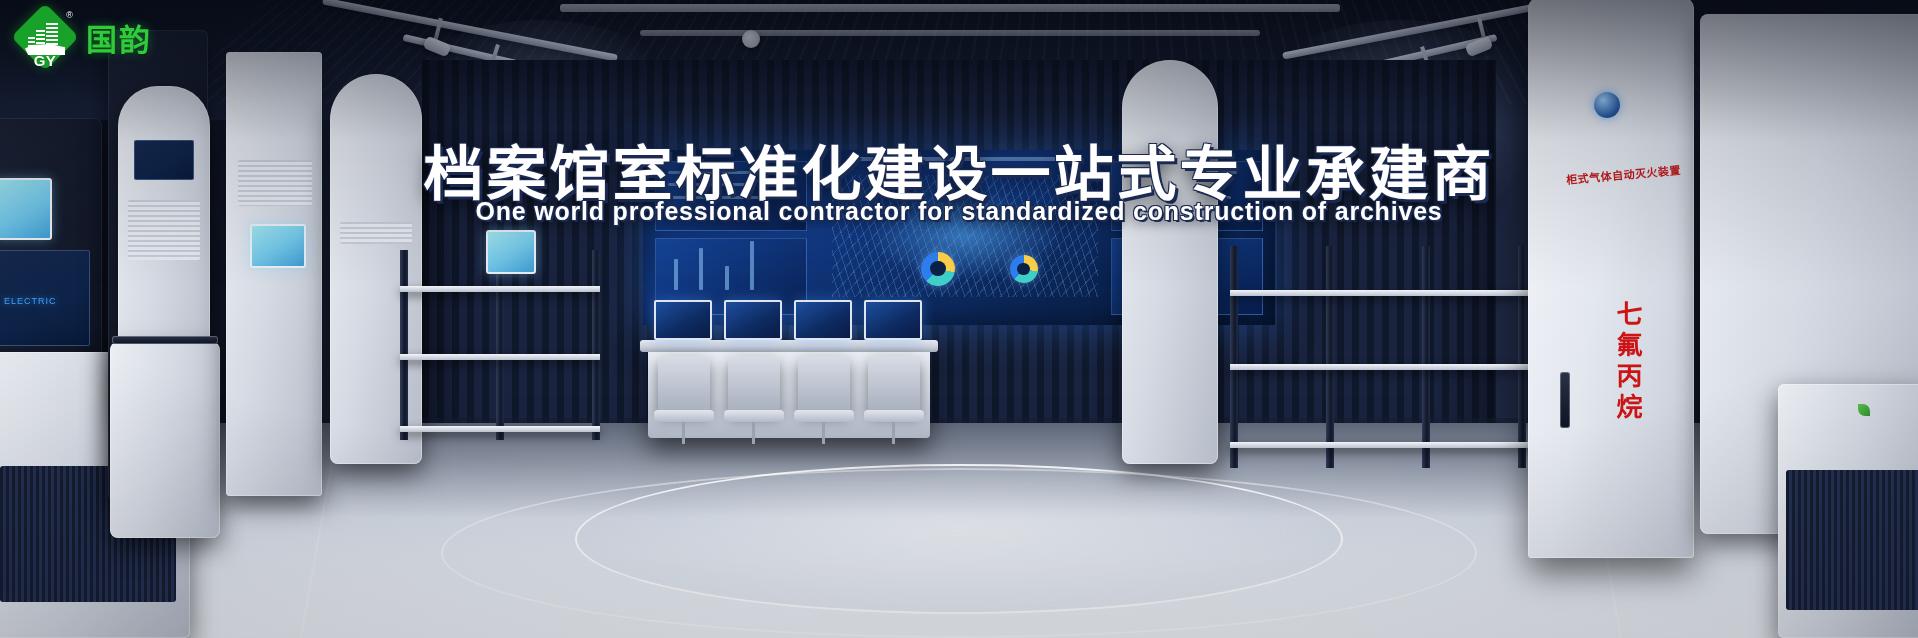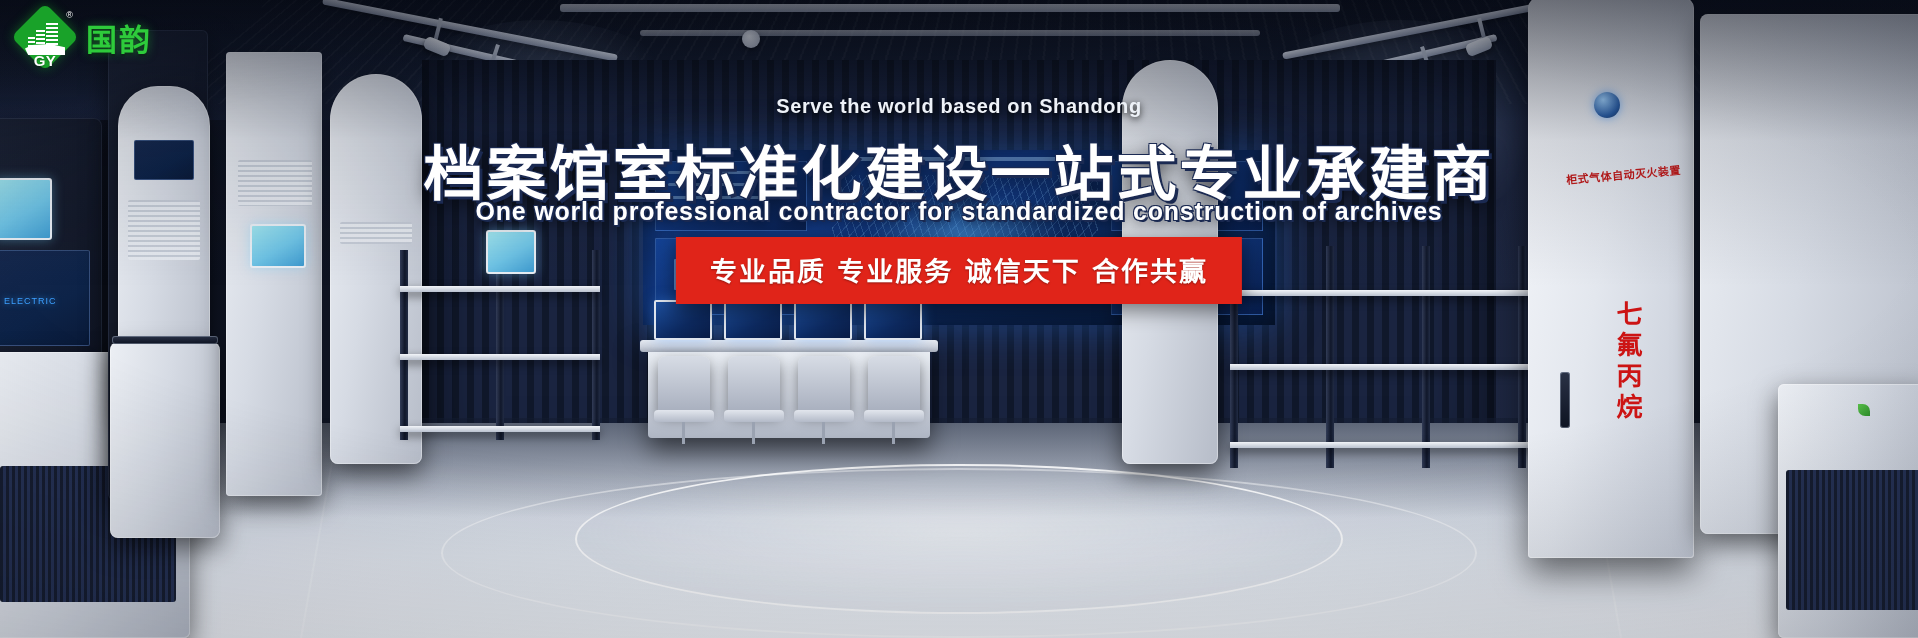--- a/index.html
+++ b/index.html
@@ -519,24 +519,20 @@
       <div class="logo-gy">GY</div>
       <div class="logo-r">®</div>
     </div>
     <div class="logo-name">国韵</div>
   </div>
 
   <div class="overlay">
 
 
 
-    <div class="headline-en">Serve the world based on Shandong</div>
 
     <div class="title-main">档案馆室标准化建设一站式专业承建商</div>
 
     <div class="title-sub">One world professional contractor for standardized construction of archives</div>
 
-    <div class="slogan-bar">
-      <span>专业品质  专业服务  诚信天下  合作共赢</span>
-    </div>
   </div>
 
 </div>
 
 </body></html>

